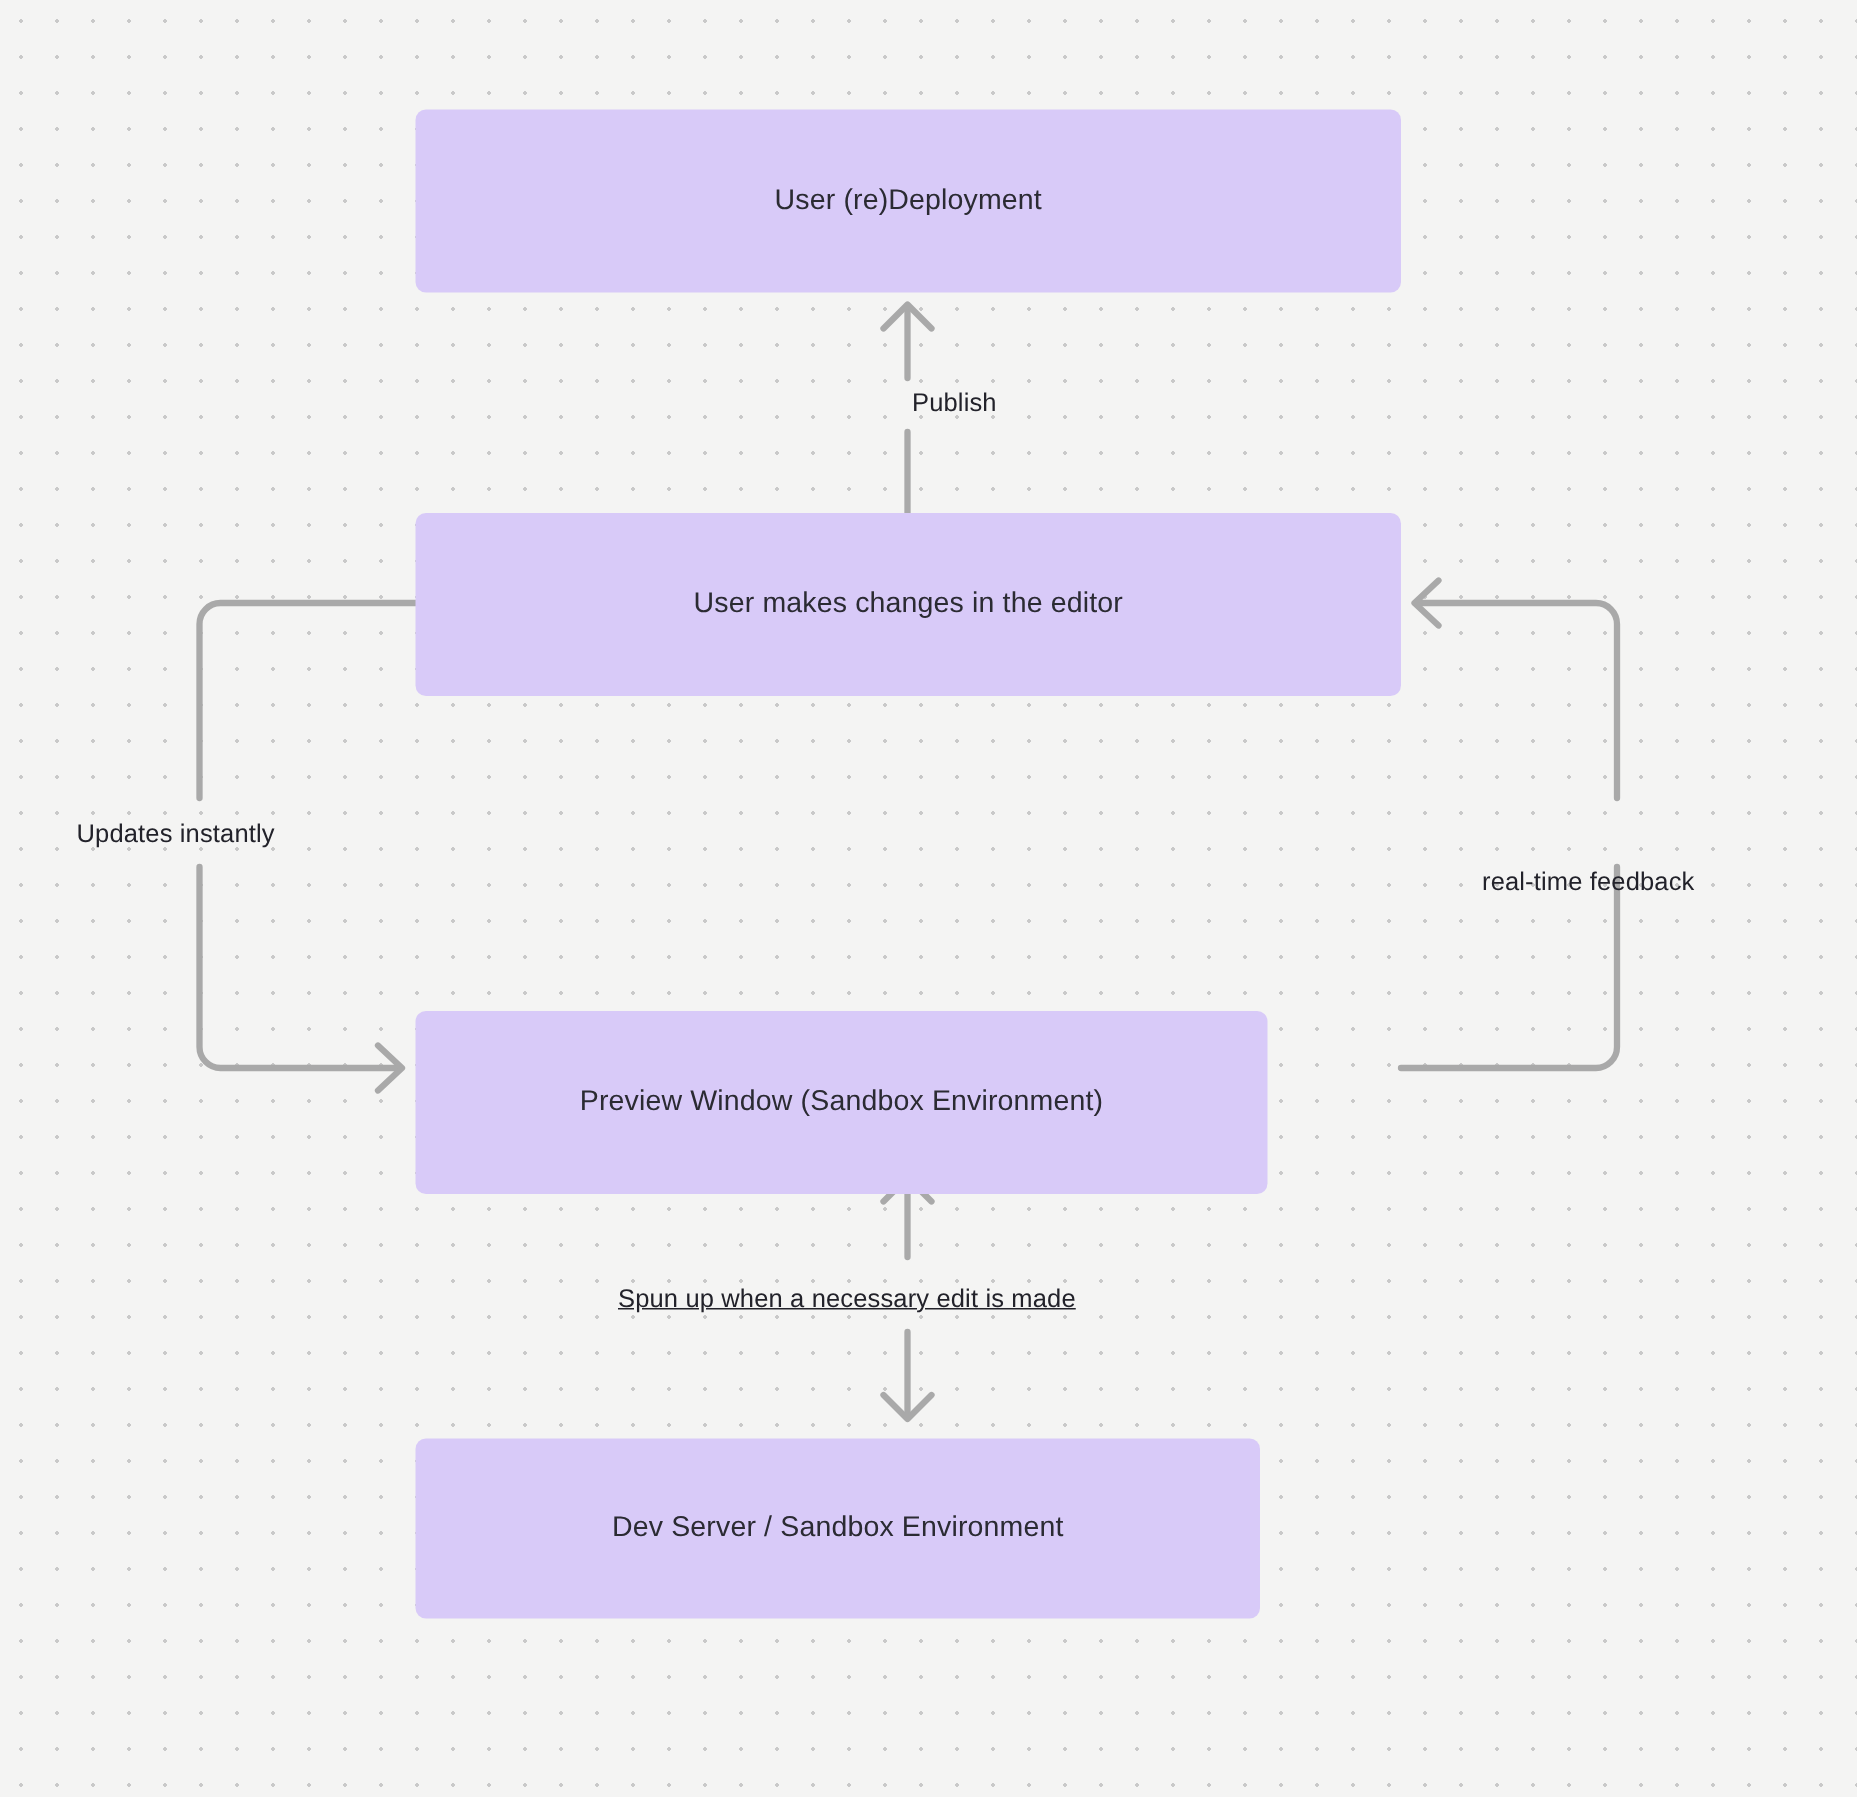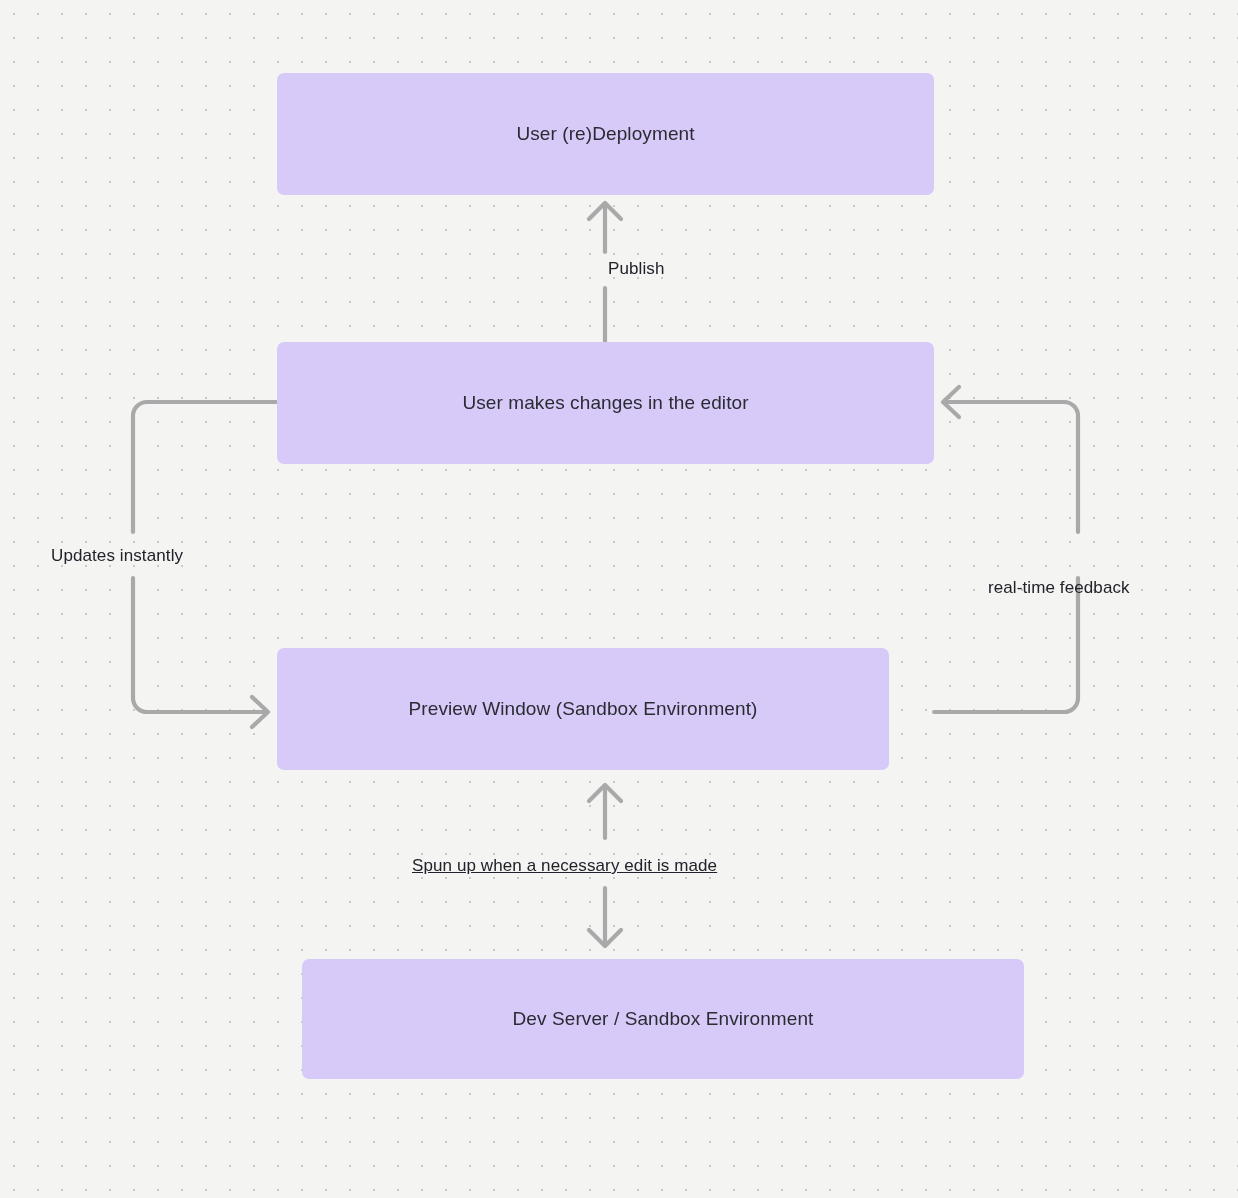--- a/index.html
+++ b/index.html
@@ -51,22 +51,22 @@
     position: absolute;
     font-size: 17px;
     color: #22222a;
     letter-spacing: 0.1px;
     white-space: nowrap;
     line-height: 1;
   }
   
   #node-live        { left: 277px; top: 73px;   width: 657px; height: 122px; }
   #node-user        { left: 277px; top: 342px;  width: 657px; height: 122px; }
-  #node-preview     { left: 277px; top: 648px;  width: 612px; height: 122px; }
-  #node-dev         { left: 277px; top: 959px;  width: 722px; height: 120px; margin-left: 25px; }
+  #node-preview     { left: 277px; top: 674px;  width: 568px; height: 122px; }
+  #node-dev         { left: 277px; top: 959px;  width: 563px; height: 120px; }
 
   #label-publish    { left: 570px; top: 260px; margin-left: 38px; }
   #label-updates    { left: 51px;  top: 547px; }
   #label-realtime   { left: 988px; top: 547px; margin-top: 32px; }
   #label-spun       { left: 412px; top: 857px; text-decoration: underline; }
 </style>
 </head>
 <body>
 
 <div id="canvas">

